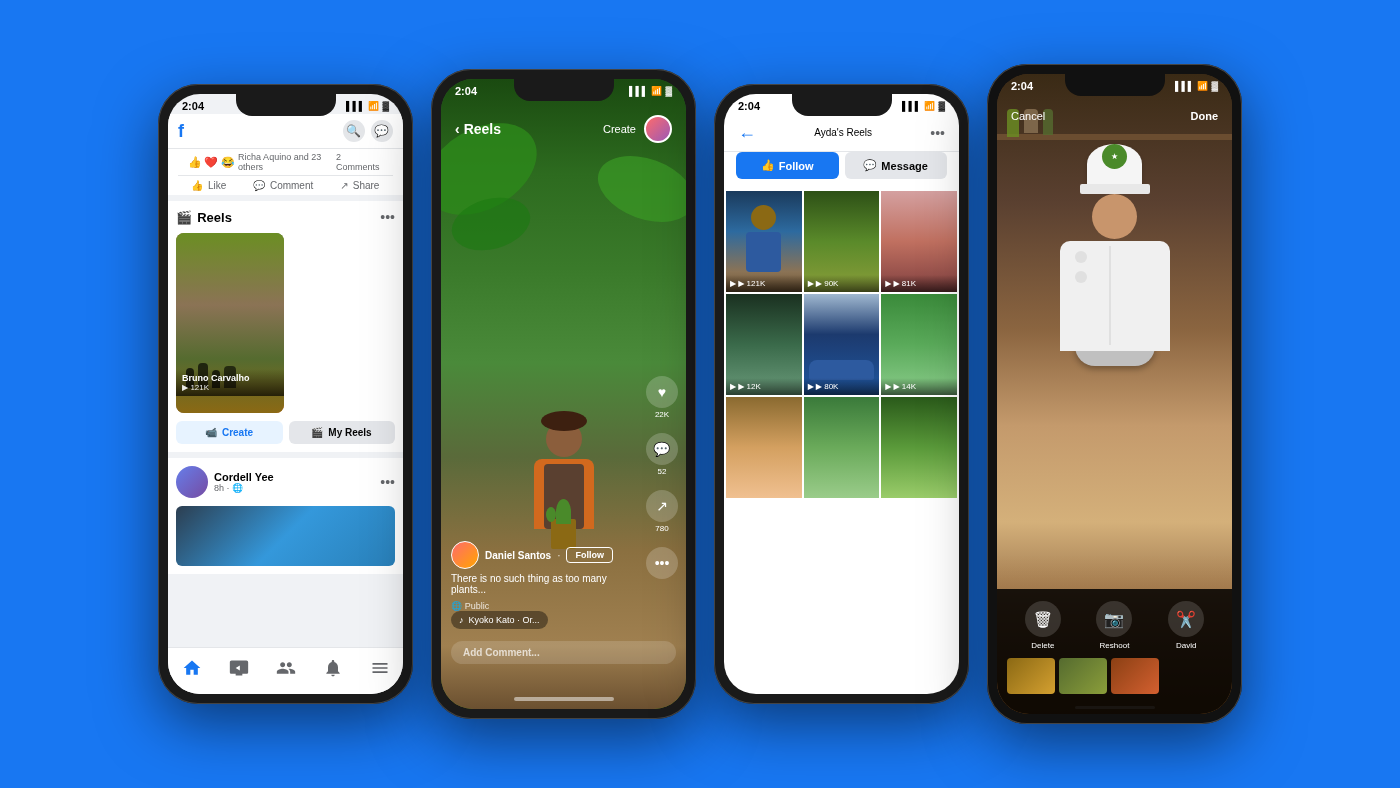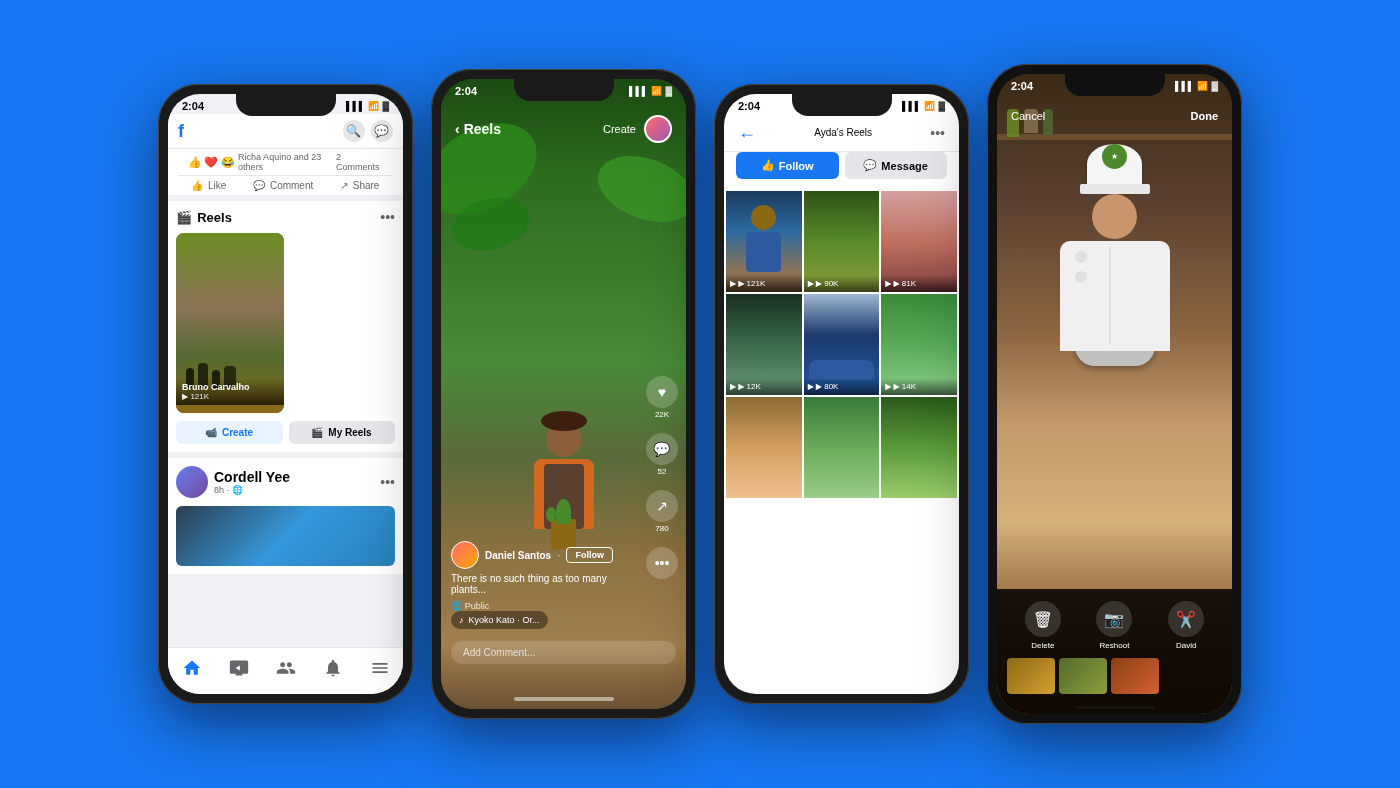--- a/index.html
+++ b/index.html
@@ -150,21 +150,21 @@
     .reel-bg-1 {
       background: linear-gradient(135deg, #8B6B3D 0%, #556B2F 30%, #8B7355 60%, #D2691E 100%);
     }
 
     .reel-bg-2 {
       background: linear-gradient(135deg, #FF6B6B 0%, #FF8E53 50%, #9B59B6 100%);
     }
 
     .reel-info {
       position: absolute;
-      bottom: 8px;
+      bottom: 17px;
       left: 0;
       right: 0;
       padding: 4px 6px;
       background: linear-gradient(transparent, rgba(0,0,0,0.7));
       color: #fff;
       font-size: 8px;
     }
 
     .reel-name { font-weight: 700; font-size: 9px; }
     .reel-views { font-size: 8px; opacity: 0.9; }
@@ -212,21 +212,21 @@
     }
 
     .avatar-circle {
       width: 32px;
       height: 32px;
       border-radius: 50%;
       background: linear-gradient(135deg, #667eea, #764ba2);
       flex-shrink: 0;
     }
 
-    .author-name { font-weight: 700; font-size: 14px; }
+    .author-name { font-weight: 700; font-size: 11px; }
     .author-meta { font-size: 9px; color: #65676b; }
 
     
     .fb-nav {
       position: absolute;
       bottom: 0;
       left: 0;
       right: 0;
       background: #fff;
       border-top: 1px solid #e4e6e9;
@@ -390,20 +390,21 @@
       position: absolute;
       bottom: 45px;
       left: 10px;
       right: 10px;
       background: rgba(255,255,255,0.15);
       border-radius: 20px;
       padding: 6px 12px;
       color: rgba(255,255,255,0.7);
       font-size: 10px;
       z-index: 5;
+      font-weight: bold;
     }
 
     
     .phone3-screen { background: #fff; }
 
     .profile-reels-header {
       display: flex;
       justify-content: space-between;
       align-items: center;
       padding: 8px 14px;

